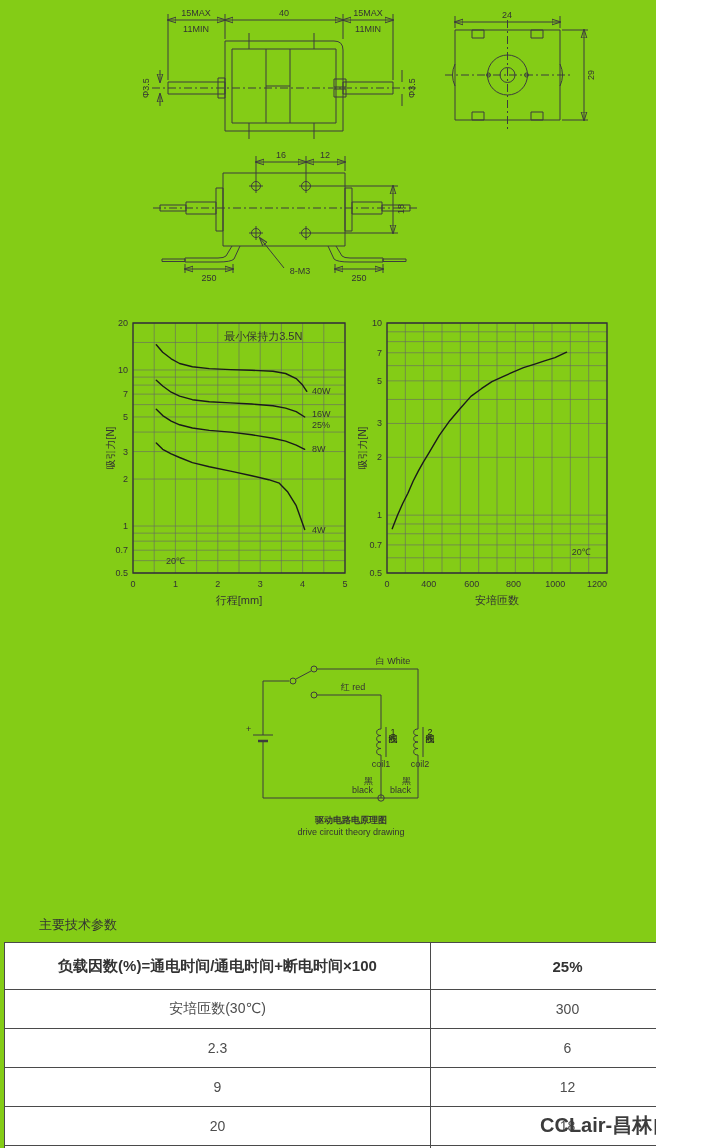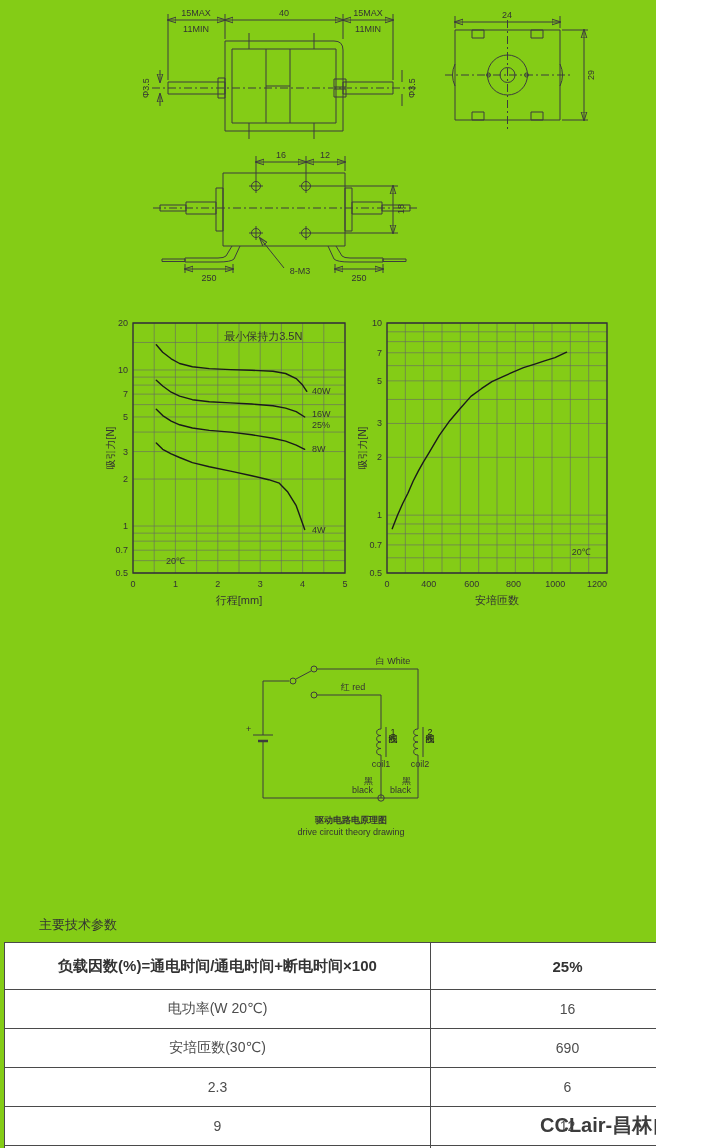--- a/index.html
+++ b/index.html
@@ -312,26 +312,22 @@
     <colgroup>
         <col style="width:426px">
         <col style="width:274px">
       </colgroup>
     <tbody>
         <tr>
           <th>负载因数(%)=通电时间/通电时间+断电时间×100</th>
           <th>25%</th>
         </tr>
         <tr>
-          <td>电功率(W 20℃)</td>
-          <td>16</td>
-        </tr>
-        <tr>
           <td>安培匝数(30℃)</td>
-          <td>690</td>
+          <td>300</td>
         </tr>
         <tr>
           <td>2.3</td>
           <td>6</td>
         </tr>
         <tr>
           <td>9</td>
           <td>12</td>
         </tr>
         <tr>

